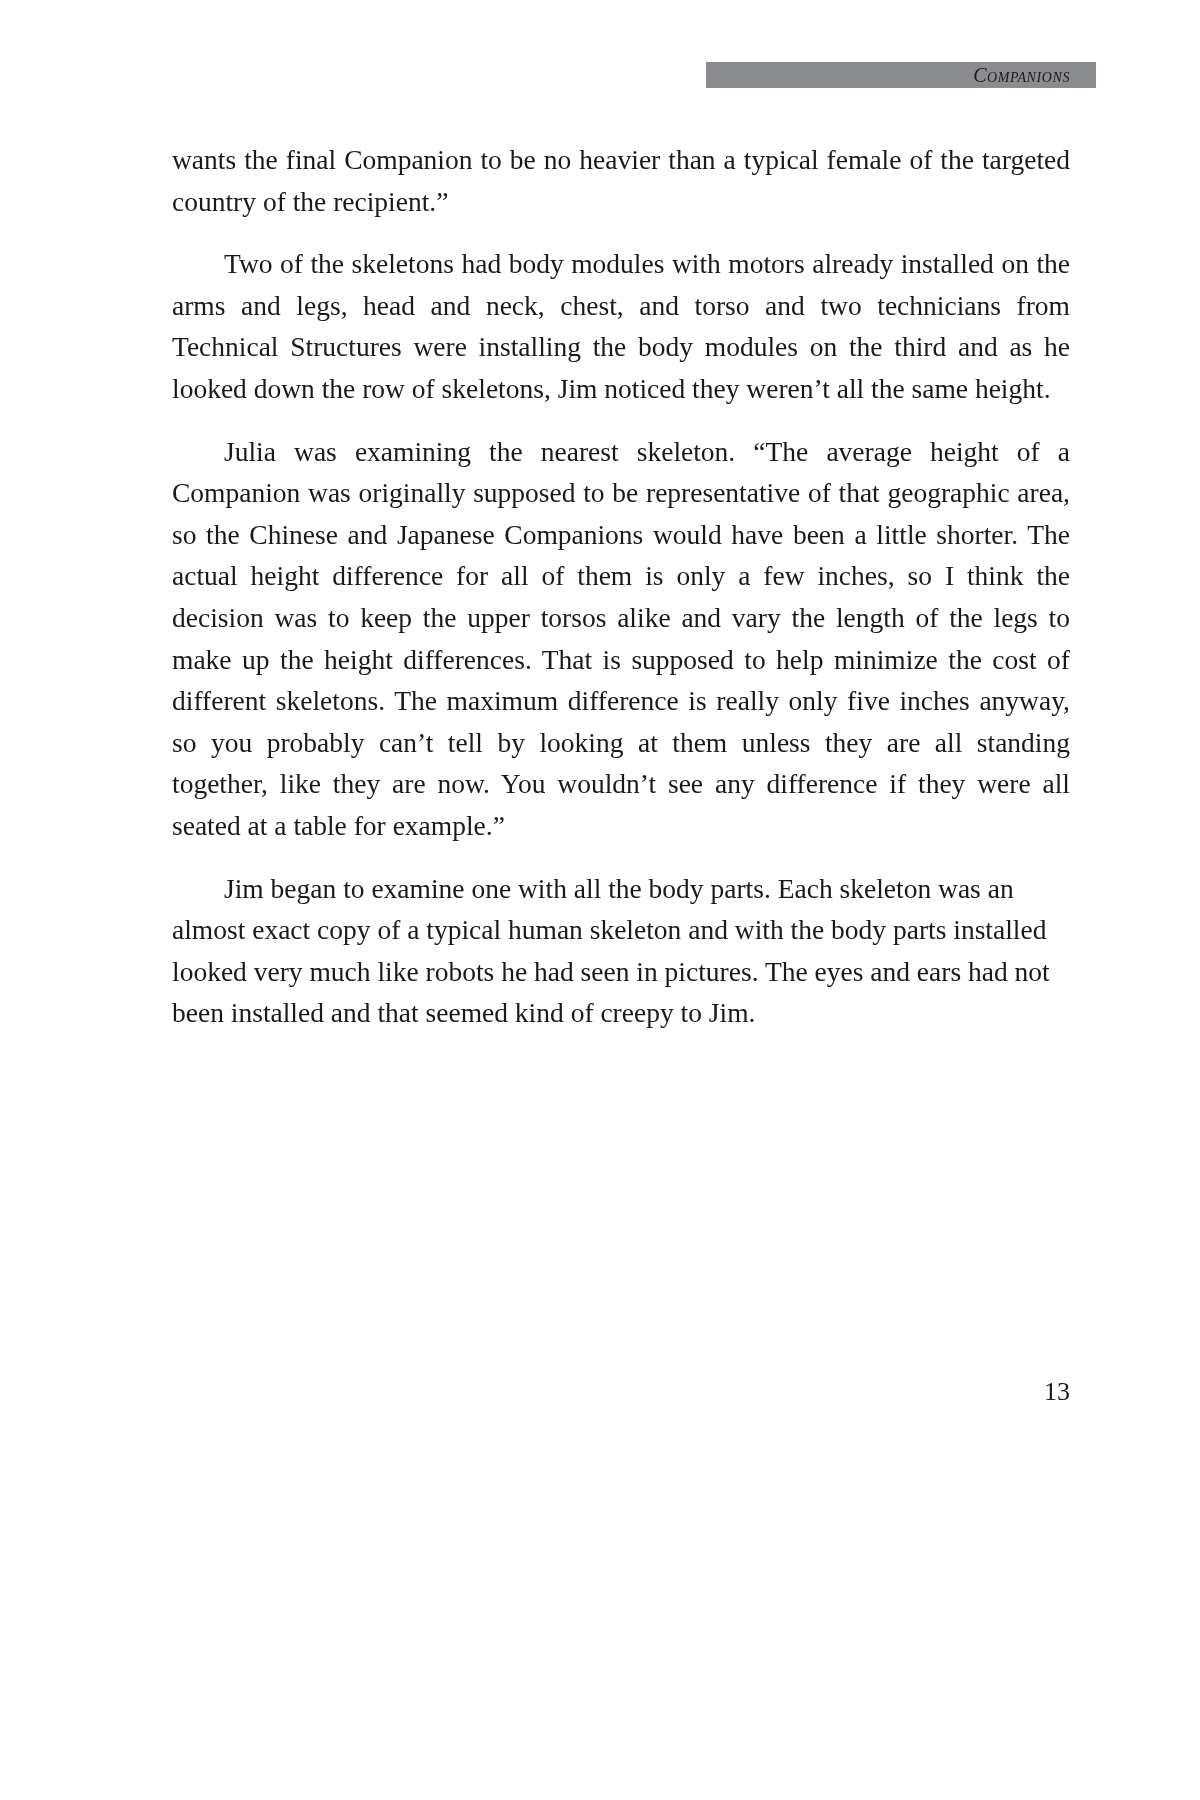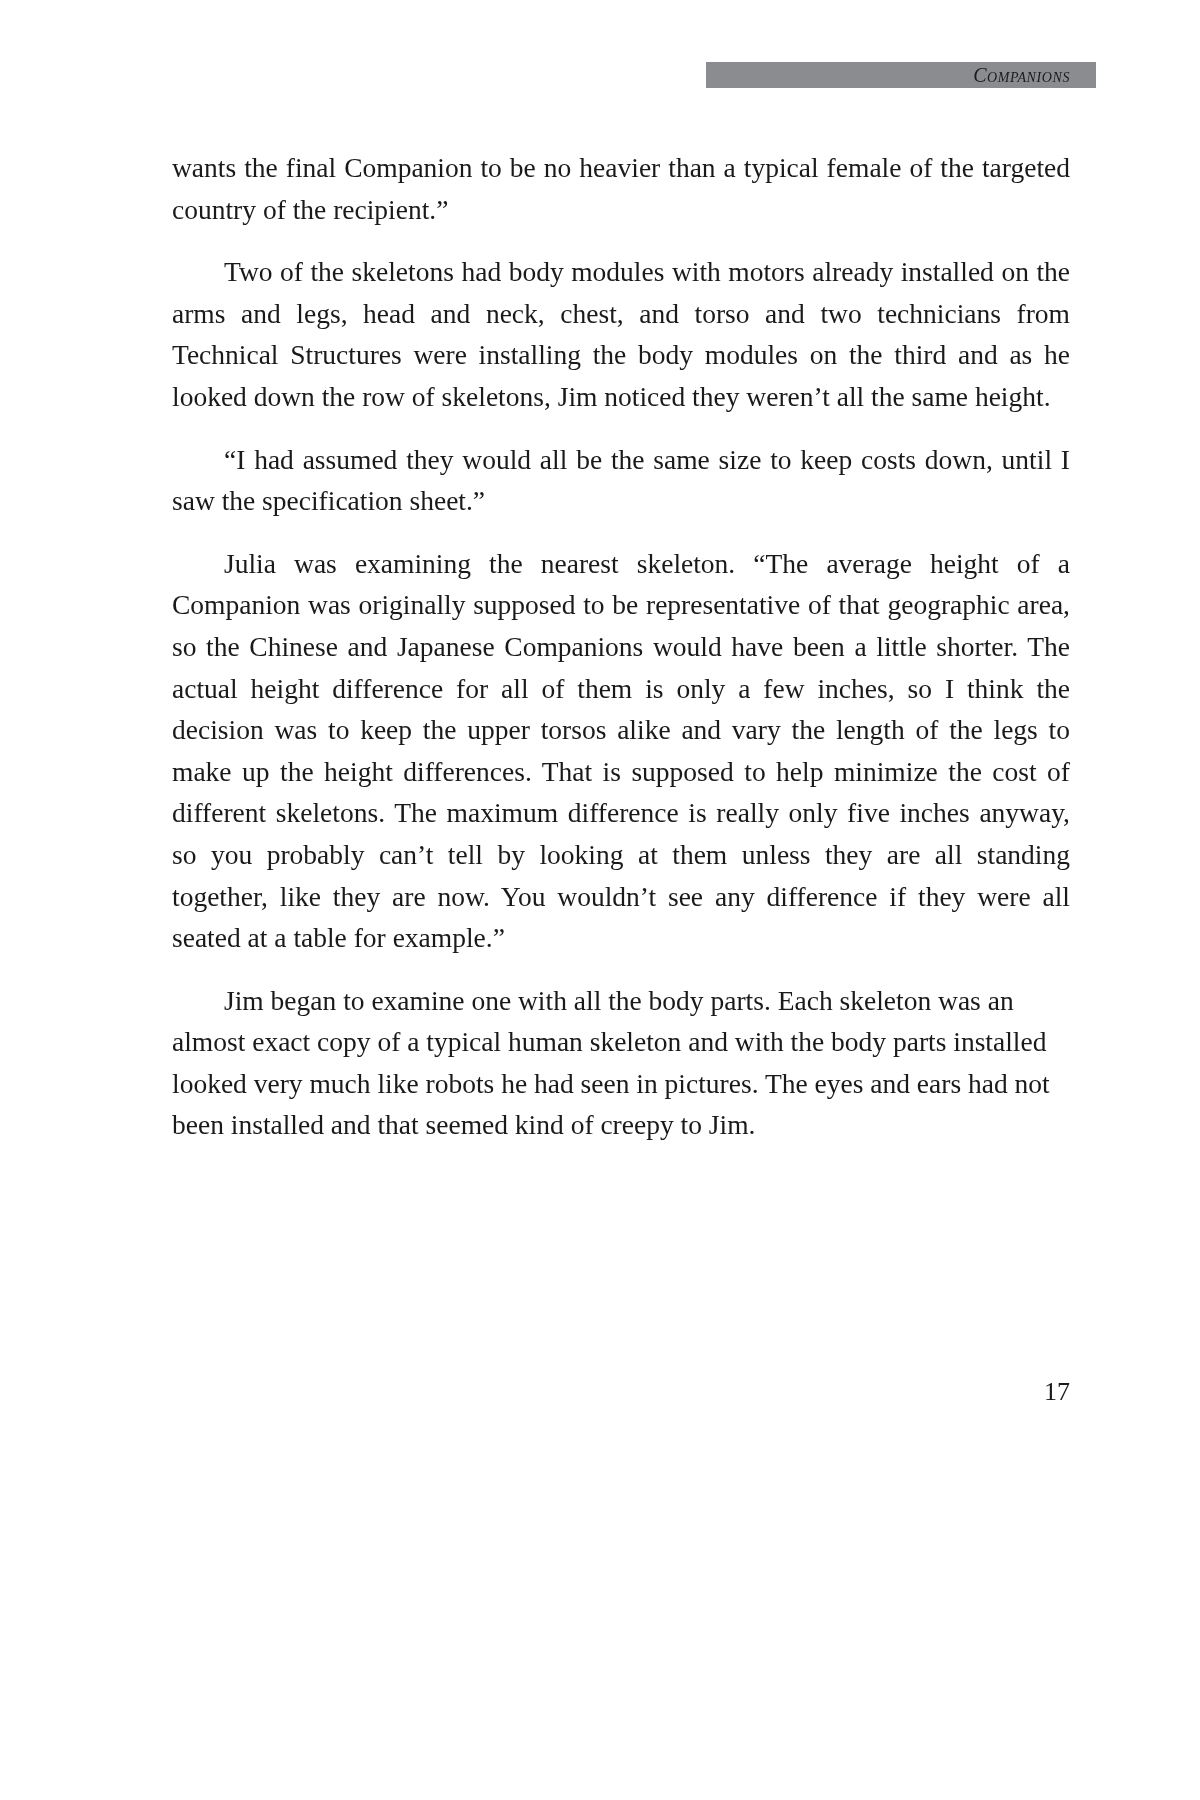--- a/index.html
+++ b/index.html
@@ -44,21 +44,21 @@
   }
 
   
   .textblock {
     position: absolute;
     left: 172px;
     top: 135px;
     width: 898px;
   }
   p.para {
-    margin: 12px 0 0 0;
+    margin: 4px 0 0 0;
     font-size: 27.5px;
     line-height: 41.6px;
     text-align: justify;
     text-justify: inter-word;
     hyphens: none;
     color: #1a1a1a;
   }
   p.para.indent {
     text-indent: 52px;
   }
@@ -84,20 +84,19 @@
 
 <div class="page">
 
   <div class="header">
     <span class="header-title">Companions</span>
   </div>
 
   <div class="textblock">
     <p class="para">wants the final Companion to be no heavier than a typical female of the targeted country of the recipient.”</p>
     <p class="para indent">Two of the skeletons had body modules with motors already installed on the arms and legs, head and neck, chest, and torso and two technicians from Technical Structures were installing the body modules on the third and as he looked down the row of skeletons, Jim noticed they weren’t all the same height.</p>
-    <p class="para indent">“I had assumed they would all be the same size to keep costs down, until I saw the specification sheet.”</p>
     <p class="para indent">Julia was examining the nearest skeleton. “The average height of a Companion was originally supposed to be representative of that geographic area, so the Chinese and Japanese Companions would have been a little shorter. The actual height difference for all of them is only a few inches, so I think the decision was to keep the upper torsos alike and vary the length of the legs to make up the height differences. That is supposed to help minimize the cost of different skeletons. The maximum difference is really only five inches anyway, so you probably can’t tell by looking at them unless they are all standing together, like they are now. You wouldn’t see any difference if they were all seated at a table for example.”</p>
     <p class="para indent">Jim began to examine one with all the body parts. Each skeleton was an almost exact copy of a typical human skeleton and with the body parts installed looked very much like robots he had seen in pictures. The eyes and ears had not been installed and that seemed kind of creepy to Jim.</p>
   </div>
 
-  <div class="folio">17</div>
+  <div class="folio">13</div>
 
 </div>
 
 </body></html>

